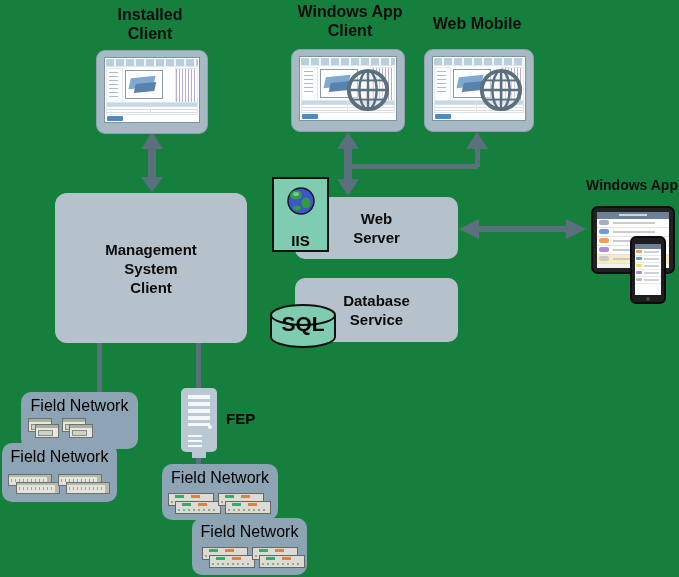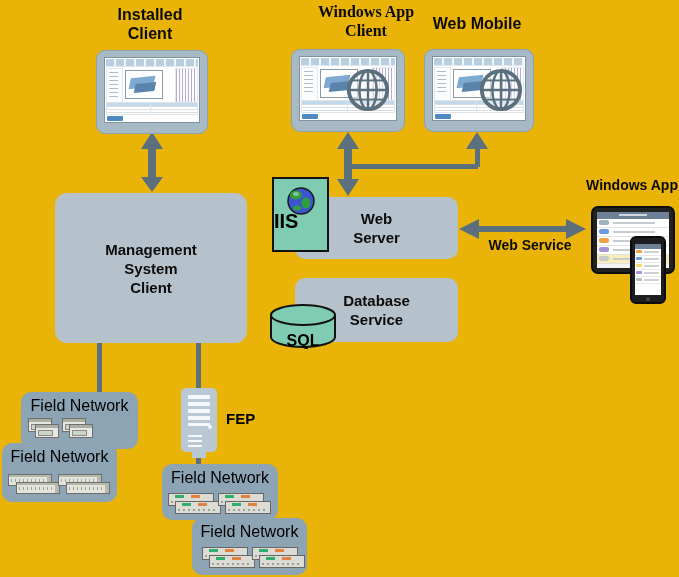--- a/index.html
+++ b/index.html
@@ -1,17 +1,17 @@
 <!DOCTYPE html>
 <html style="--box-fill: #b6c2cb; --field-fill: #8da4b4; --arrow: #5b6f7d; --icon-green: #7fccb2; --bezel: #a7b9c5;"><head>
 <meta charset="utf-8">
 <style>
   html,body{margin:0;padding:0;background:#fff;}
   #canvas{
-    position:relative;width:679px;height:577px;background:#eab308;overflow:hidden;
+    position:relative;width:679px;height:577px;background:#15803d;overflow:hidden;
     font-family:"Liberation Sans",sans-serif;color:#000;
   }
   .abs{position:absolute;}
   
   .h1{font-weight:bold;font-size:16px;line-height:19px;text-align:center;color:#0b0b0b;}
   .h1s{font-weight:bold;font-size:14px;line-height:17px;text-align:center;color:#0b0b0b;}
   
   #connectors{position:absolute;left:0;top:0;width:679px;height:577px;z-index:0;pointer-events:none;}
   
   .gbox{position:absolute;background:var(--box-fill,#b6c2cb);border-radius:12px;z-index:1;
@@ -36,24 +36,24 @@
   .s-panel{position:absolute;bottom:7px;height:11px;border:1px solid #dde4ea;
     background:repeating-linear-gradient(180deg,#d8dde2 0 1px,#fff 1px 3px);}
   .s-panel::before{content:"";position:absolute;left:0;top:0;right:0;height:3px;background:#c2d9ea;}
   .pl{left:1px;width:45px;} .pr{right:1px;width:46px;}
   .s-btn{position:absolute;left:2px;bottom:1px;width:16px;height:5px;background:#4d8ac2;border-radius:1px;}
   .globe{position:absolute;left:53px;top:17px;width:46px;height:46px;}
   
   .iis{position:absolute;left:272px;top:177px;width:53px;height:71px;background:var(--icon-green,#7fccb2);
     border:2px solid #111;z-index:3;}
   .iis-globe{position:absolute;left:50%;top:7px;transform:translateX(-50%);width:30px;height:30px;}
-  .iis-label{position:absolute;left:0;right:0;bottom:17px;font-weight:bold;font-size:20px;color:#000;}
+  .iis-label{position:absolute;left:0;right:0;bottom:1px;text-align:center;font-weight:bold;font-size:15px;color:#000;}
   
   .sqlsvg{position:absolute;left:269px;top:303px;width:68px;height:46px;z-index:3;}
-  .sql-label{position:absolute;left:269px;top:332px;width:68px;text-align:center;font-weight:bold;font-size:16px;color:#000;z-index:4;}
+  .sql-label{position:absolute;left:269px;top:312px;width:68px;text-align:center;font-weight:bold;font-size:21px;color:#000;z-index:4;}
   
   .fep{position:absolute;left:181px;top:388px;width:36px;height:64px;background:#b9c8d3;border-radius:5px;z-index:2;}
   .fep-slats{position:absolute;left:7px;top:7px;width:22px;height:31px;
     background:repeating-linear-gradient(180deg,#f4f8fa 0 4px,rgba(0,0,0,0) 4px 7px);}
   .fep-dot{position:absolute;right:5px;top:37px;width:4px;height:4px;border-radius:50%;background:#f4f8fa;}
   .fep-lines{position:absolute;left:7px;top:47px;width:14px;height:12px;
     background:repeating-linear-gradient(180deg,#f4f8fa 0 2px,rgba(0,0,0,0) 2px 5px);}
   .fep-base{position:absolute;left:11px;top:63px;width:14px;height:7px;background:#b9c8d3;}
   
   .cluster{position:absolute;}
@@ -122,21 +122,21 @@
     </g>
 
     <g style="fill:var(--arrow,#5b6f7d)">
       <rect x="97" y="343" width="5" height="51"></rect>
       <rect x="196" y="343" width="5" height="47"></rect>
       <rect x="196" y="450" width="5" height="16"></rect>
     </g>
   </svg>
 
   <div class="lbl h1 abs" style="left:110px;top:5px;width:80px;">Installed Client</div>
-  <div class="lbl h1 abs" style="left:306px;top:2px;width:120px;font-family:Liberation Serif, serif;">Windows App Client</div>
+  <div class="lbl h1 abs" style="left:290px;top:2px;width:120px;">Windows App Client</div>
   <div class="lbl h1 abs" style="left:422px;top:14px;width:110px;">Web Mobile</div>
   <div class="lbl h1s abs" style="left:586px;top:177px;width:92px;">Windows App</div>
 
   <div class="monitor" style="left:96px;top:50px;width:110px;height:82px;">
     <div class="screen">
       <div class="s-toolbar"></div>
       <div class="s-left"></div>
       <div class="s-img"></div>
       <div class="s-chart"></div>
       <div class="s-panel pl"></div>
@@ -207,21 +207,20 @@
     </svg>
     <div class="iis-label">IIS</div>
   </div>
 
   <svg class="sqlsvg" viewBox="0 0 68 46">
     <path d="M2,12 v22 a32,10 0 0 0 64,0 v-22" style="fill:var(--icon-green,#7fccb2)" stroke="#111" stroke-width="2"></path>
     <ellipse cx="34" cy="12" rx="32" ry="10" style="fill:var(--icon-green,#7fccb2)" stroke="#111" stroke-width="2"></ellipse>
   </svg>
   <div class="sql-label">SQL</div>
 
-  <div class="lbl h1s abs" style="left:478px;top:237px;width:104px;">Web Service</div>
 
   <div class="tablet">
     <div class="tab-screen">
       <div class="tab-head"></div>
       <div class="trow">
           <span class="badge b1"></span>
           <span class="tl"></span>
         </div>
       <div class="trow">
           <span class="badge b2"></span>

